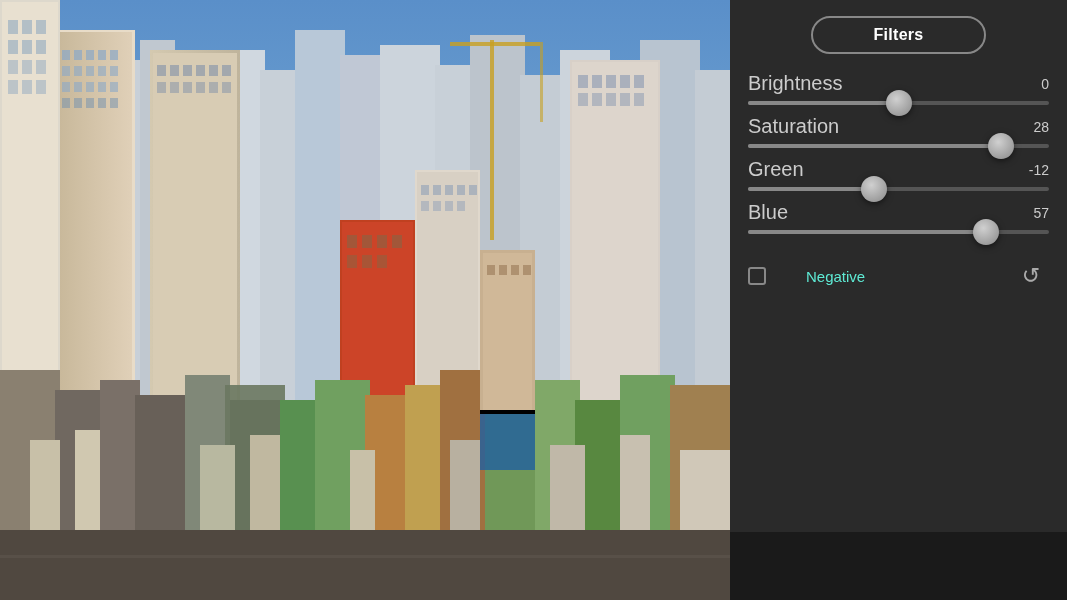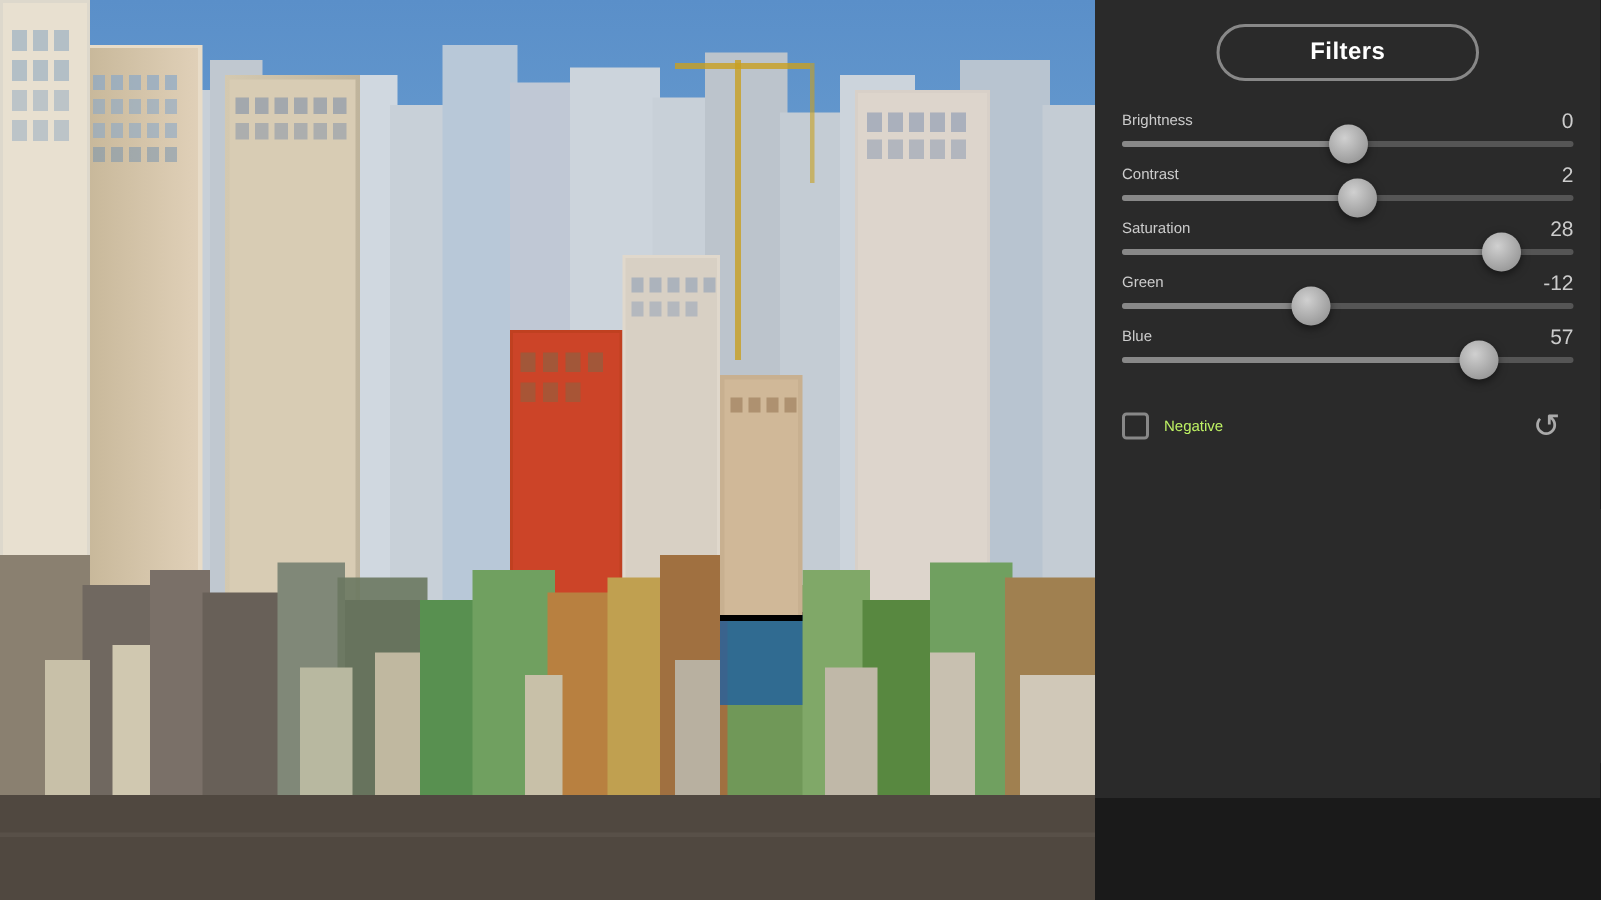--- a/index.html
+++ b/index.html
@@ -54,21 +54,21 @@
 
     .filter-label-row {
       display: flex;
       justify-content: space-between;
       align-items: center;
       margin-bottom: 6px;
     }
 
     .filter-label {
       color: #ccc;
-      font-size: 10px;
+      font-size: 20px;
       font-weight: 400;
     }
 
     .filter-value {
       color: #ccc;
       font-size: 14px;
       font-weight: 400;
       min-width: 30px;
       text-align: right;
     }
@@ -113,23 +113,24 @@
     .negative-checkbox {
       width: 18px;
       height: 18px;
       border: 2px solid #888;
       background: transparent;
       border-radius: 3px;
       flex-shrink: 0;
     }
 
     .negative-label {
-      color: #bef264;
-      font-size: 10px;
+      color: #5eead4;
+      font-size: 15px;
       flex: 1;
+      margin-left: 30px;
     }
 
     .reset-btn {
       width: 36px;
       height: 36px;
       background: transparent;
       border: none;
       cursor: pointer;
       display: flex;
       align-items: center;
@@ -343,30 +344,20 @@
           <span class="filter-label">Brightness</span>
           <span class="filter-value">0</span>
         </div>
         <div class="slider-track">
           <div class="slider-fill" style="width: 50%;"></div>
           <div class="slider-thumb" style="left: 50%;"></div>
         </div>
       </div>
       <div class="filter-row">
         <div class="filter-label-row">
-          <span class="filter-label">Contrast</span>
-          <span class="filter-value">2</span>
-        </div>
-        <div class="slider-track">
-          <div class="slider-fill" style="width: 52%;"></div>
-          <div class="slider-thumb" style="left: 52%;"></div>
-        </div>
-      </div>
-      <div class="filter-row">
-        <div class="filter-label-row">
           <span class="filter-label">Saturation</span>
           <span class="filter-value">28</span>
         </div>
         <div class="slider-track">
           <div class="slider-fill" style="width: 84%;"></div>
           <div class="slider-thumb" style="left: 84%;"></div>
         </div>
       </div>
       <div class="filter-row">
         <div class="filter-label-row">

